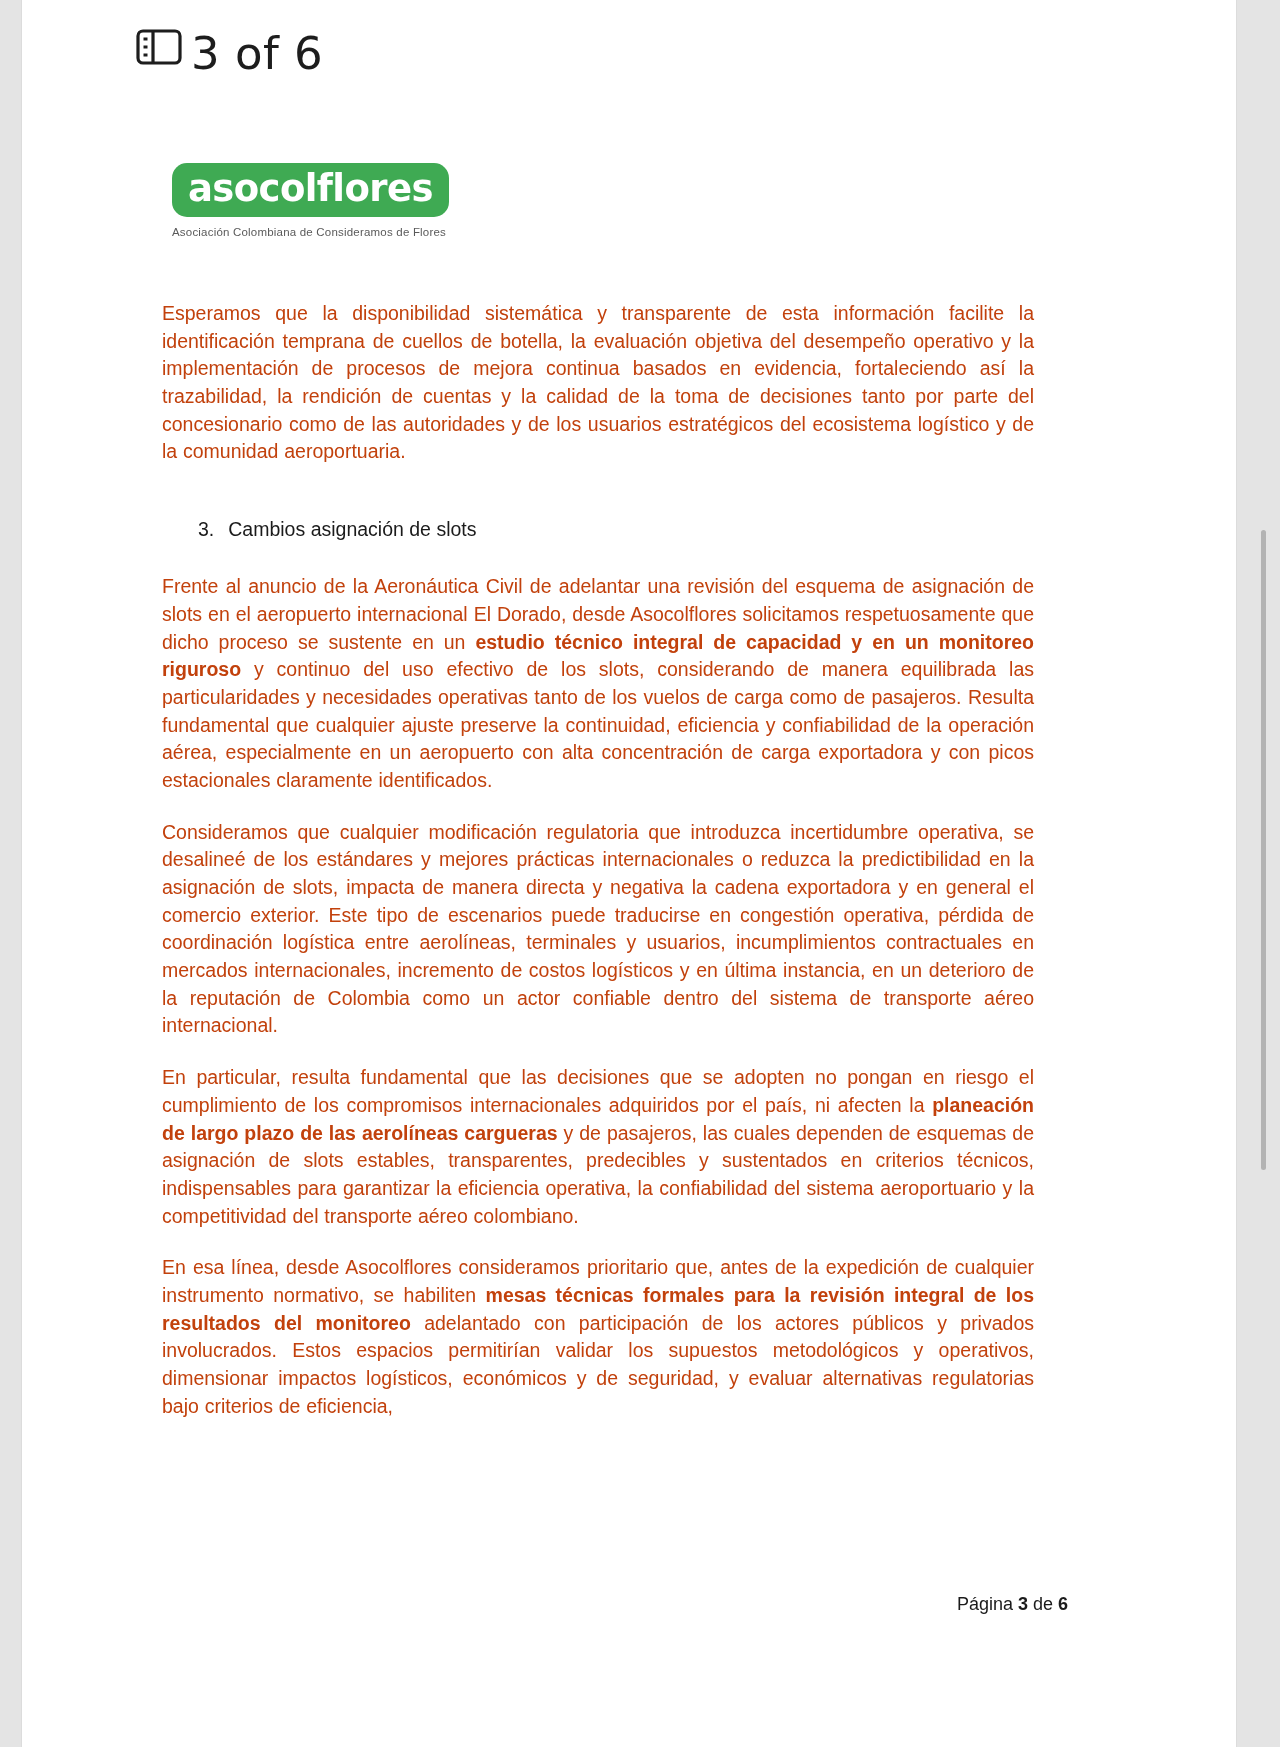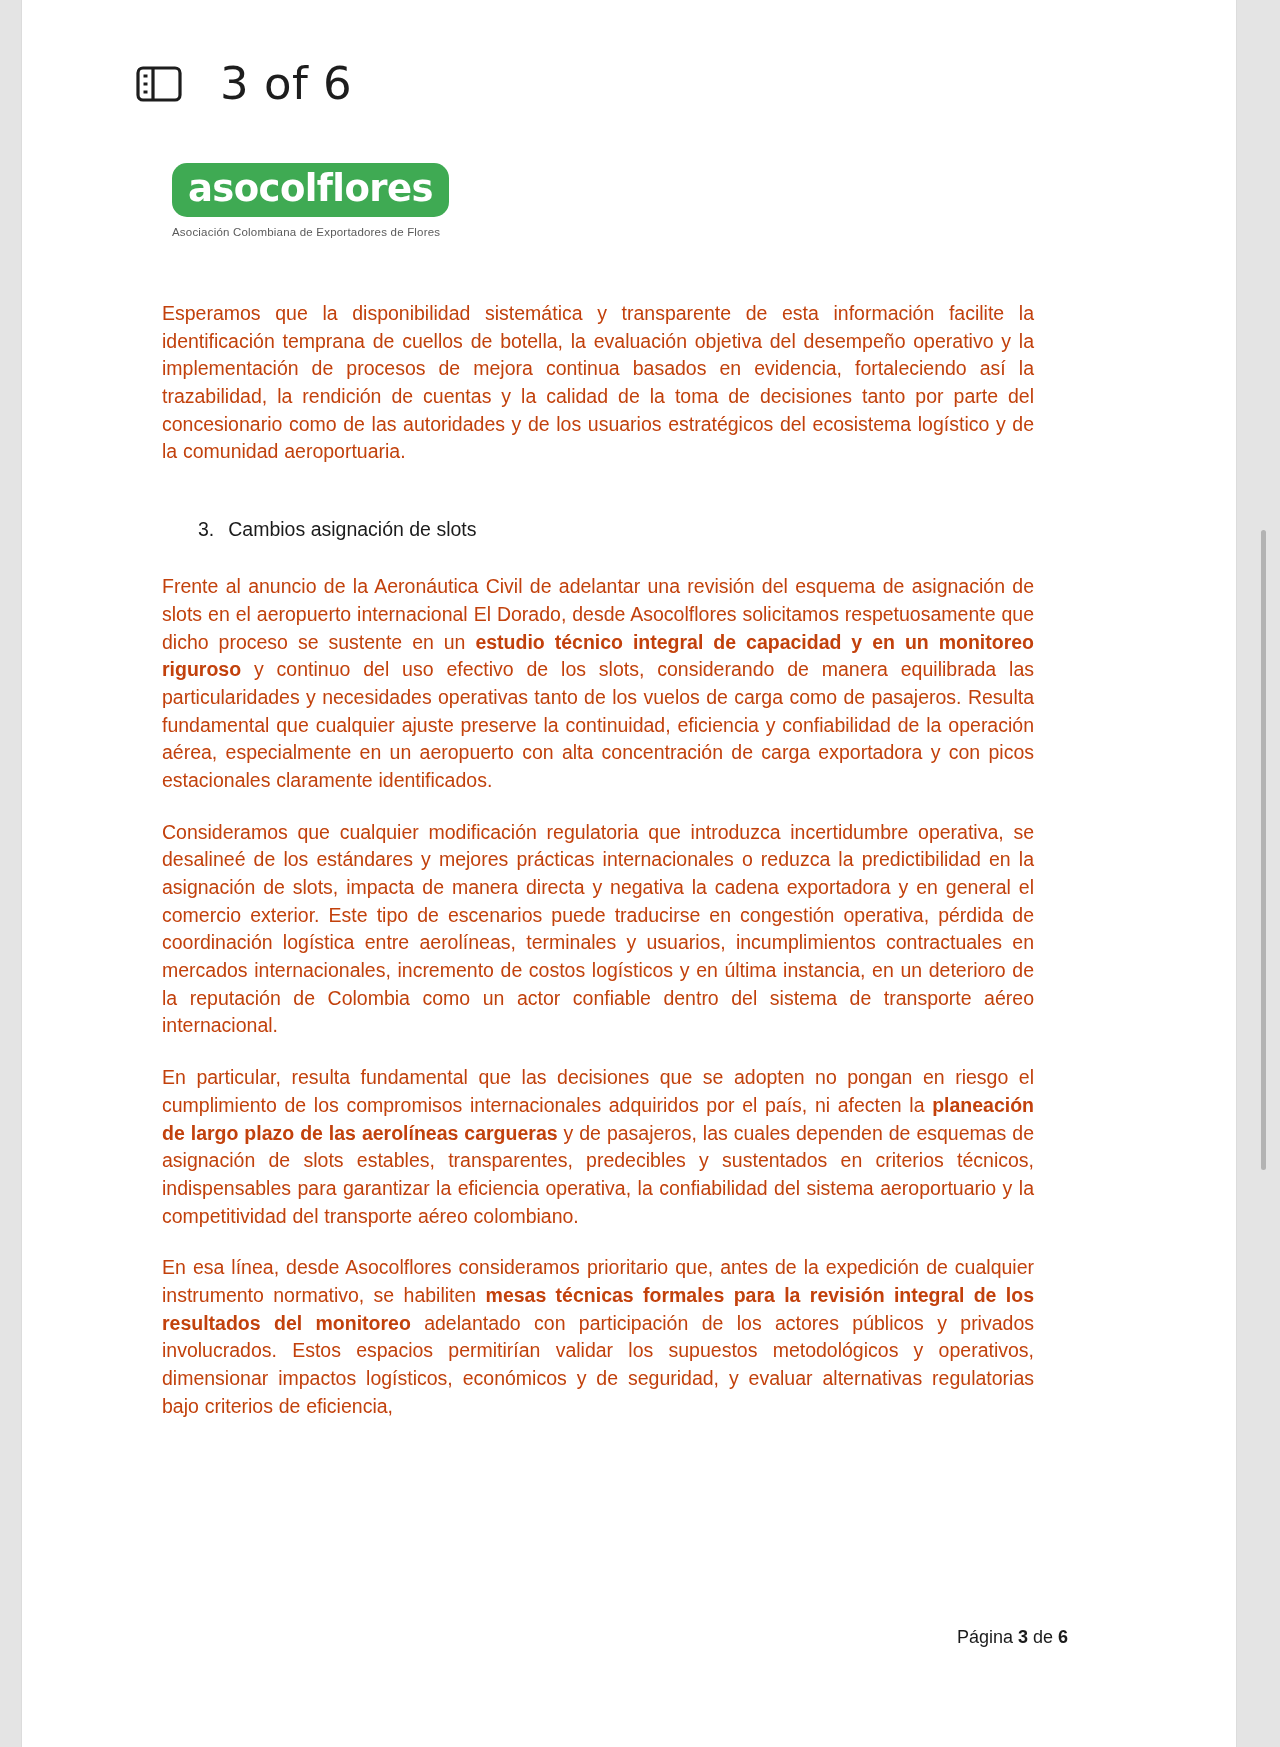--- a/index.html
+++ b/index.html
@@ -49,22 +49,21 @@
   
   #page-pill {
     position: absolute;
     left: 62px;
     top: 27px;
     width: 328px;
     height: 113px;
     background: #ffffff;
     border-radius: 56px;
     display: flex;
-    align-items: center;
-    gap: 38px;
+    gap: 9px;
     padding-left: 52px;
     box-sizing: border-box;
     z-index: 20;
   }
   #page-pill .pill-icon svg { display: block; }
   #page-pill .pill-text {
     font-size: 45px;
     color: #1d1d1d;
     letter-spacing: 0.5px;
     font-family: "DejaVu Sans", sans-serif;
@@ -137,21 +136,20 @@
   }
 
   
   #footer {
     position: absolute;
     right: 168px;
     top: 1594px;
     font-size: 18px;
     color: #1b1b1b;
     font-family: "Liberation Sans", sans-serif;
-    margin-top: 33px;
   }
 
   
   #scrollbar-track {
     position: absolute;
     right: 6px;
     top: 0;
     width: 6px;
     height: 1747px;
   }
@@ -186,21 +184,21 @@
           <line x1="7.5" y1="28" x2="11.5" y2="28" stroke="#1d1d1d" stroke-width="3"></line>
         </svg>
       </span>
       <span class="pill-text">3 of 6</span>
     </div>
 
     <div id="logo-block">
       <div id="logo-badge">
         <span class="logo-word">asocolflores</span>
       </div>
-      <div id="logo-sub">Asociación Colombiana de Exportadores de Flores</div>
+      <div id="logo-sub">Asociación Colombiana de Consideramos de Flores</div>
     </div>
 
     <div id="doc-body">
 
       <p class="para gap-after">Esperamos que la disponibilidad sistemática y transparente de esta información facilite la identificación temprana de cuellos de botella, la evaluación objetiva del desempeño operativo y la implementación de procesos de mejora continua basados en evidencia, fortaleciendo así la trazabilidad, la rendición de cuentas y la calidad de la toma de decisiones tanto por parte del concesionario como de las autoridades y de los usuarios estratégicos del ecosistema logístico y de la comunidad aeroportuaria.</p>
 
       <div id="heading-3">
         <span class="num">3.</span>
         <span class="ttl">Cambios asignación de slots</span>
       </div>

